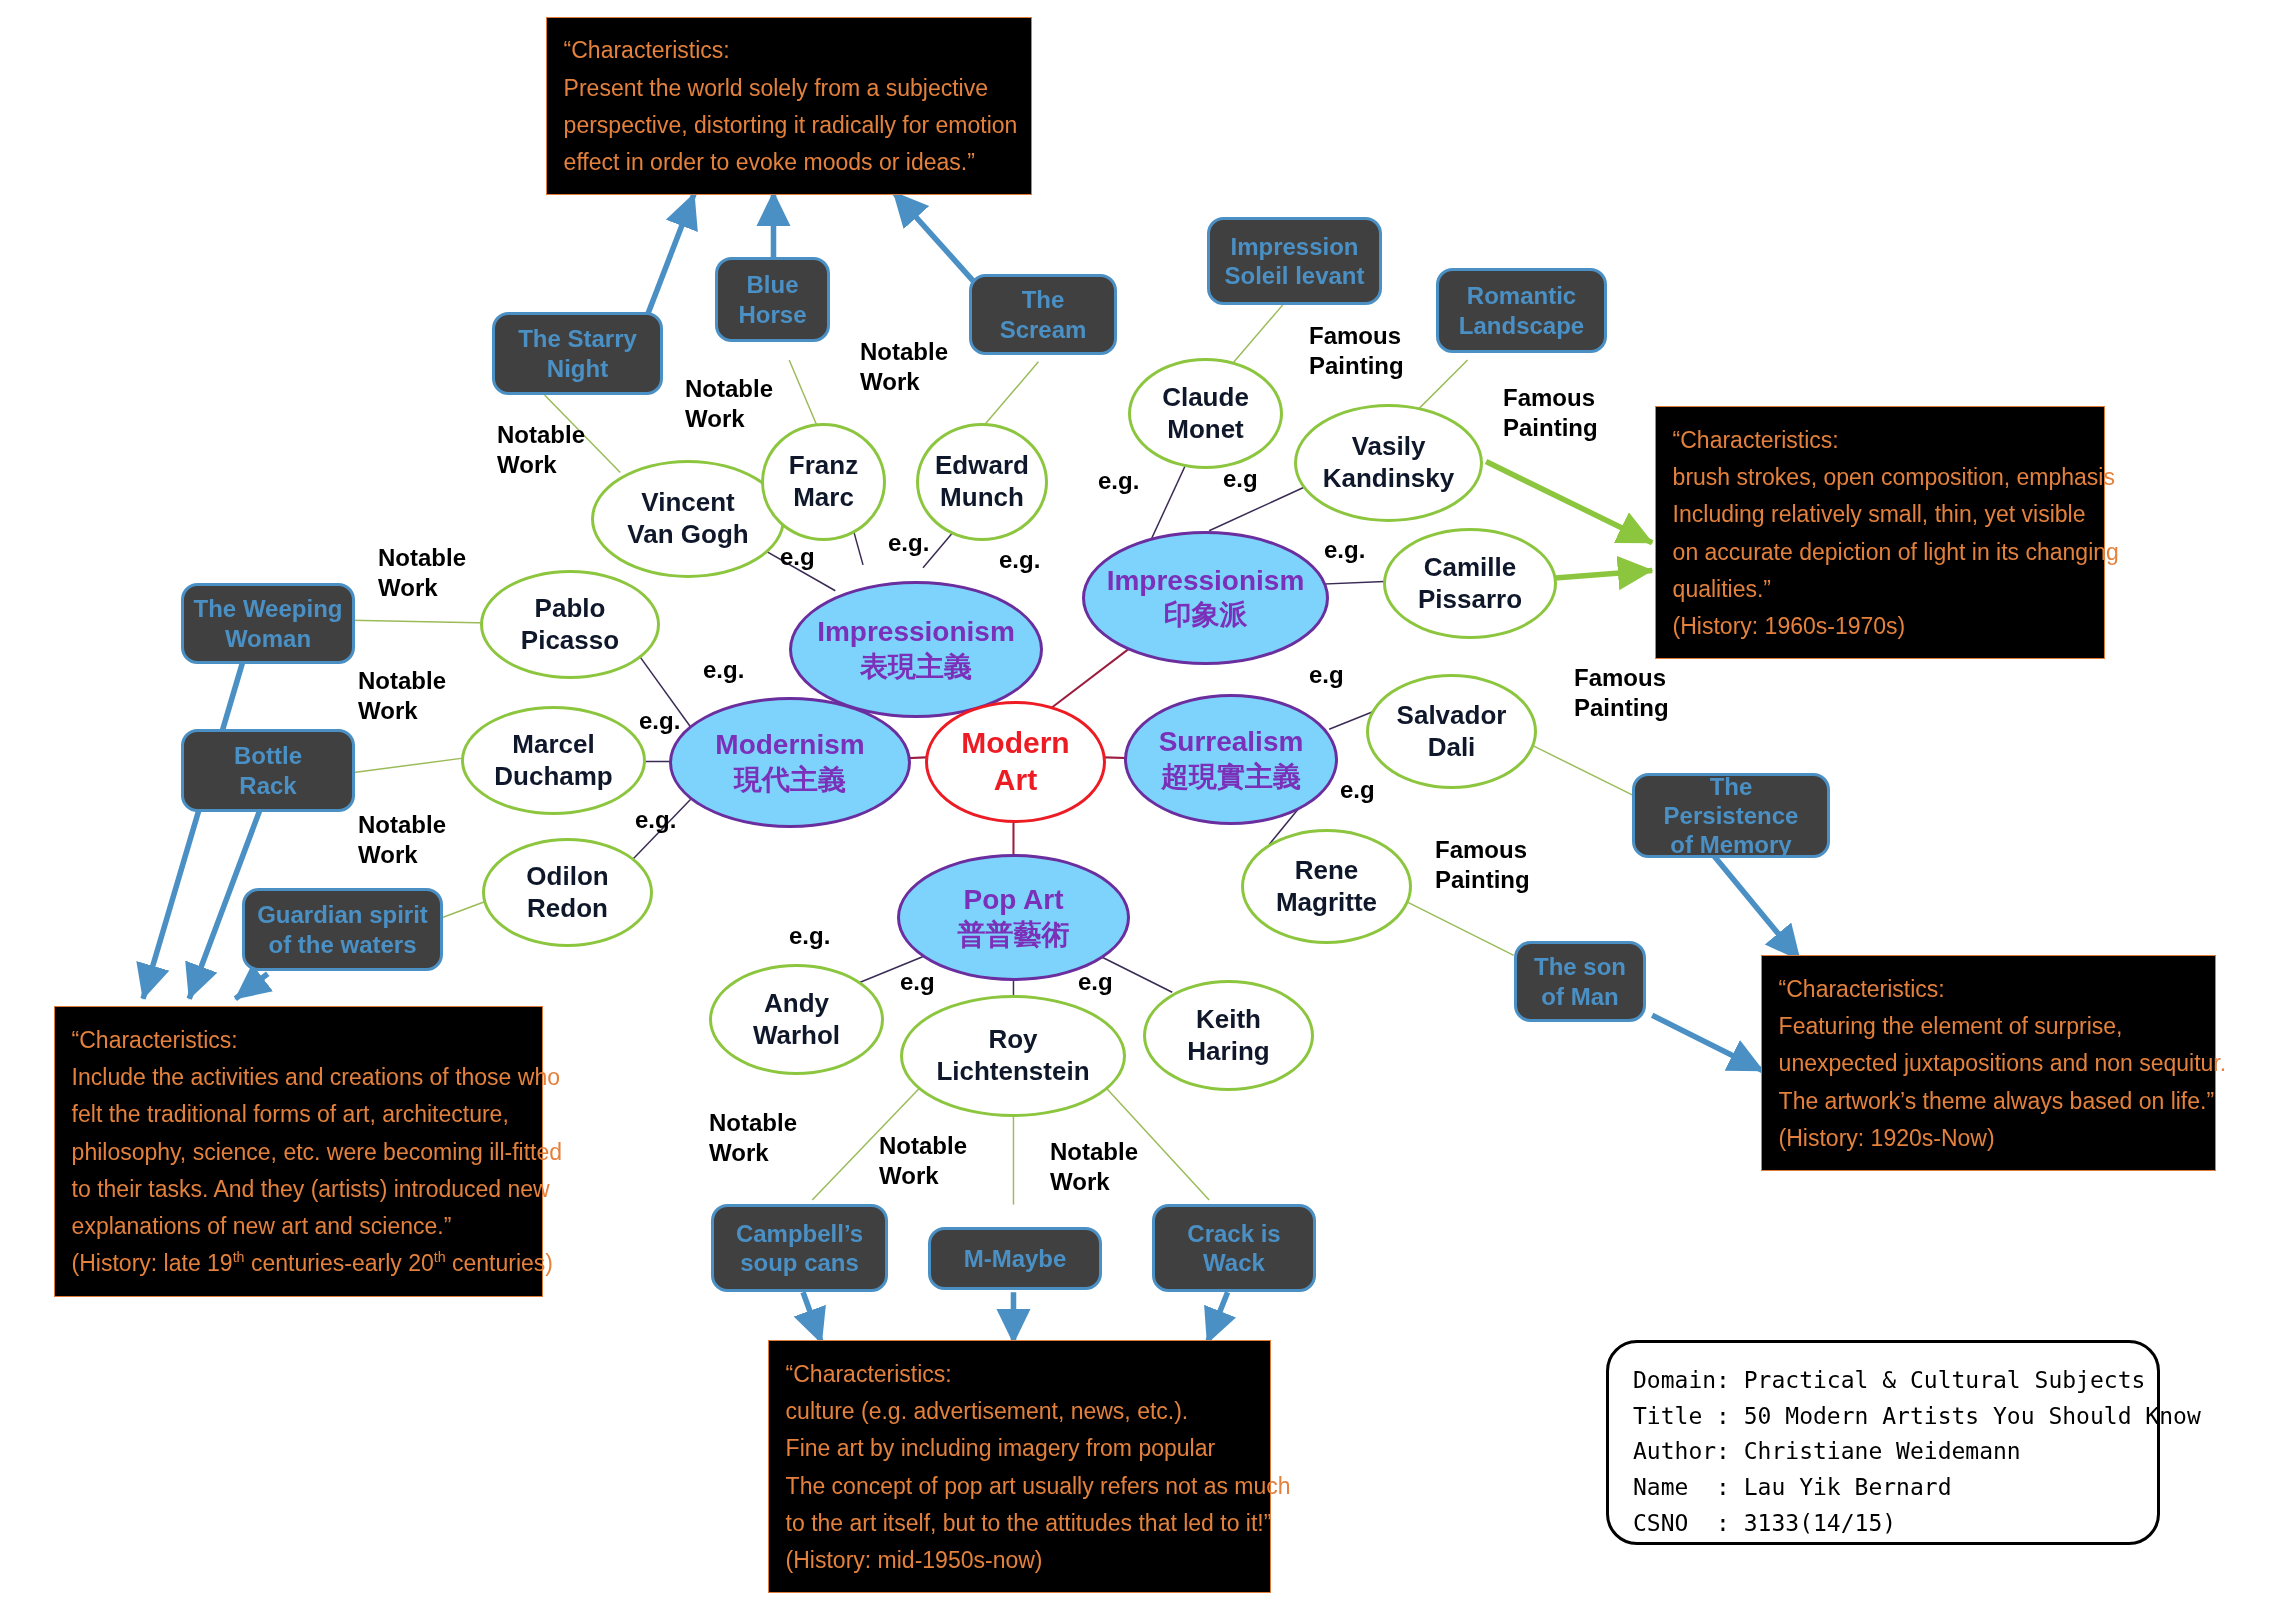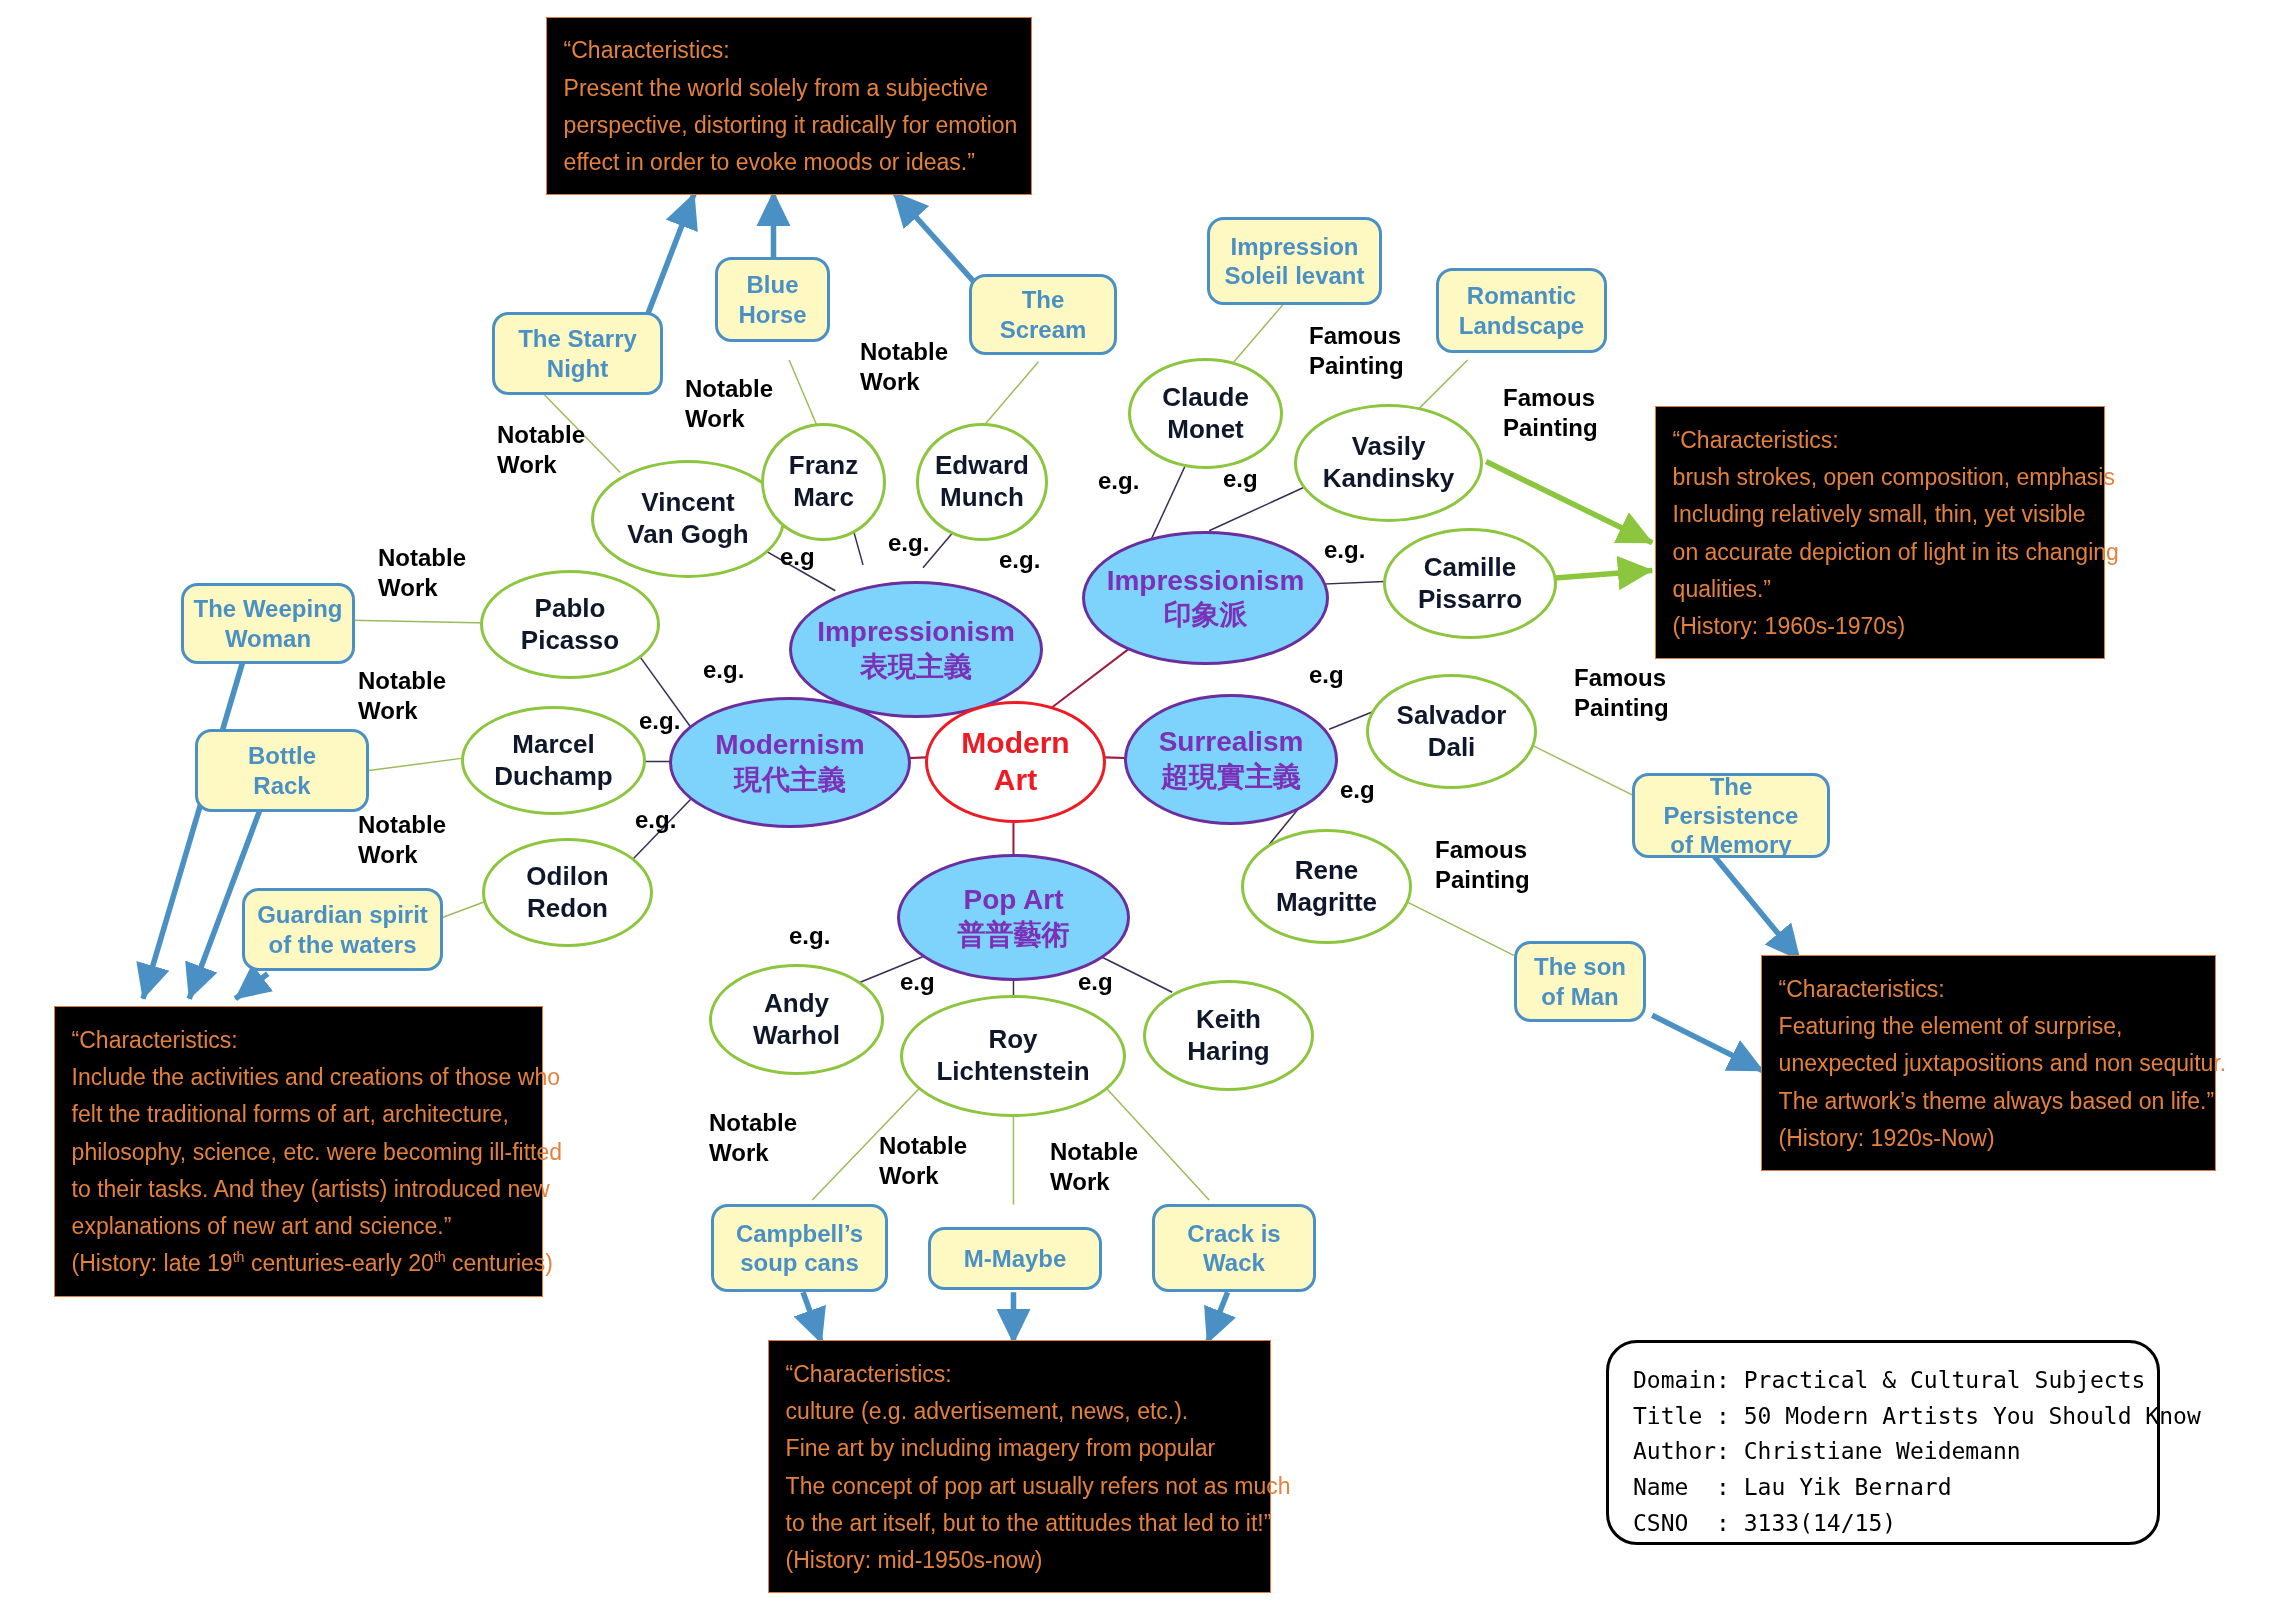--- a/index.html
+++ b/index.html
@@ -19,21 +19,21 @@
        font-size:30px;background:#fff;}
 
   .movement{border:3.7px solid #6B2E9E;border-radius:50%;color:#7A30B8;
             font-size:28px;background:#7dd3fc;}
   .movement .cn{display:block;font-size:28px;}
 
   .artist{border:3.7px solid #8CC63E;border-radius:50%;color:#0f172a;
           font-size:26px;background:#fff;}
 
   .artwork{border:3.7px solid #4A90C4;border-radius:16.6px;color:#4A90C4;
-           font-size:24px;background:#fef9c3;padding:5.5px 9.2px;}
+           font-size:24px;background:#404040;padding:5.5px 9.2px;}
 
   .charbox{position:absolute;border:1.8px solid #E07B39;background:#000000;
            color:#E4813C;font-size:23px;line-height:1.62;padding:14.8px 16.6px 13px 16.6px;
            box-sizing:border-box;font-weight:normal;}
   .charbox .ln{display:block;white-space:nowrap;}
 
   .edgelabel{position:absolute;color:#000;font-weight:bold;font-size:24px;
              line-height:1.25;text-align:left;white-space:pre-line;}
 
   .infobox{position:absolute;border:3.7px solid #000;border-radius:31px;background:#fff;
@@ -190,21 +190,21 @@
   <div class="node artwork" style="left:1436px;top:268px;width:171px;height:85px;">
     <span style="white-space:pre-line">Romantic
 Landscape</span>
     </div>
 
   <div class="node artwork" style="left:181px;top:583px;width:174px;height:81px;">
     <span style="white-space:pre-line">The Weeping
 Woman</span>
     </div>
 
-  <div class="node artwork" style="left:195px;top:729px;width:174px;height:83px;">
+  <div class="node artwork" style="left:181px;top:729px;width:174px;height:83px;">
     <span style="white-space:pre-line">Bottle
 Rack</span>
     </div>
 
   <div class="node artwork" style="left:242px;top:888px;width:201px;height:83px;">
     <span style="white-space:pre-line">Guardian spirit
 of the waters</span>
     </div>
 
   <div class="node artwork" style="left:1632px;top:773px;width:198px;height:85px;">

